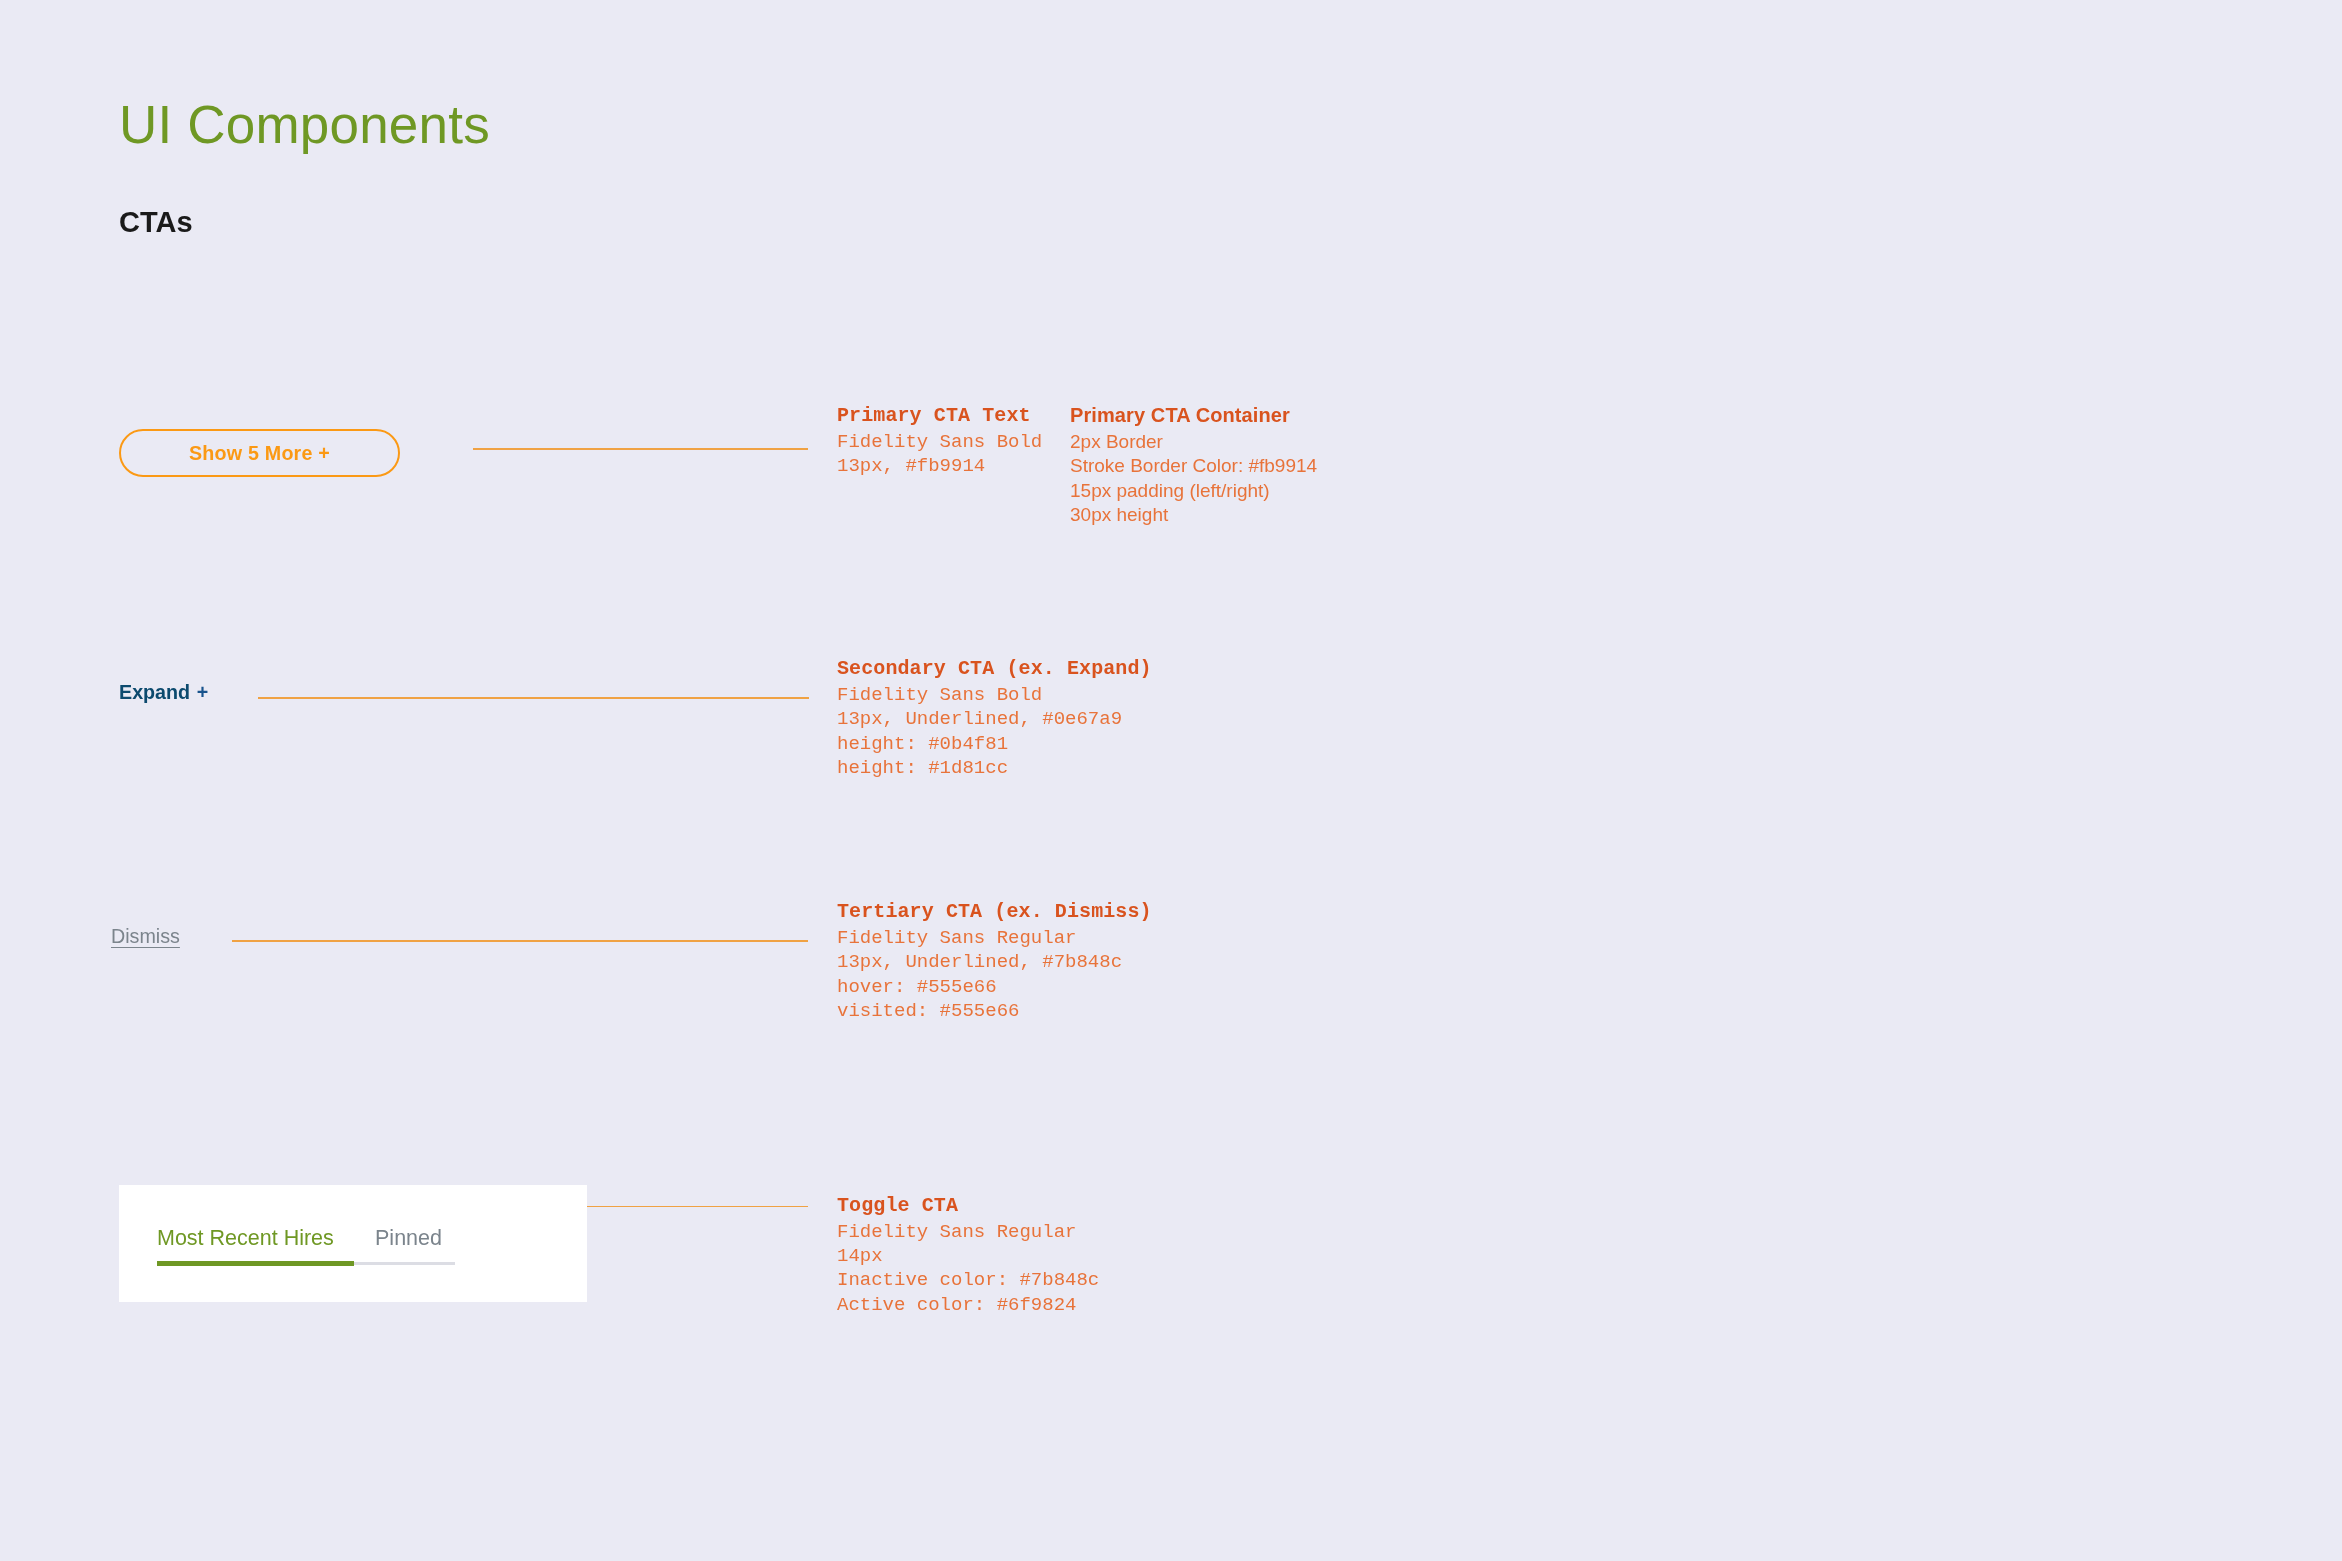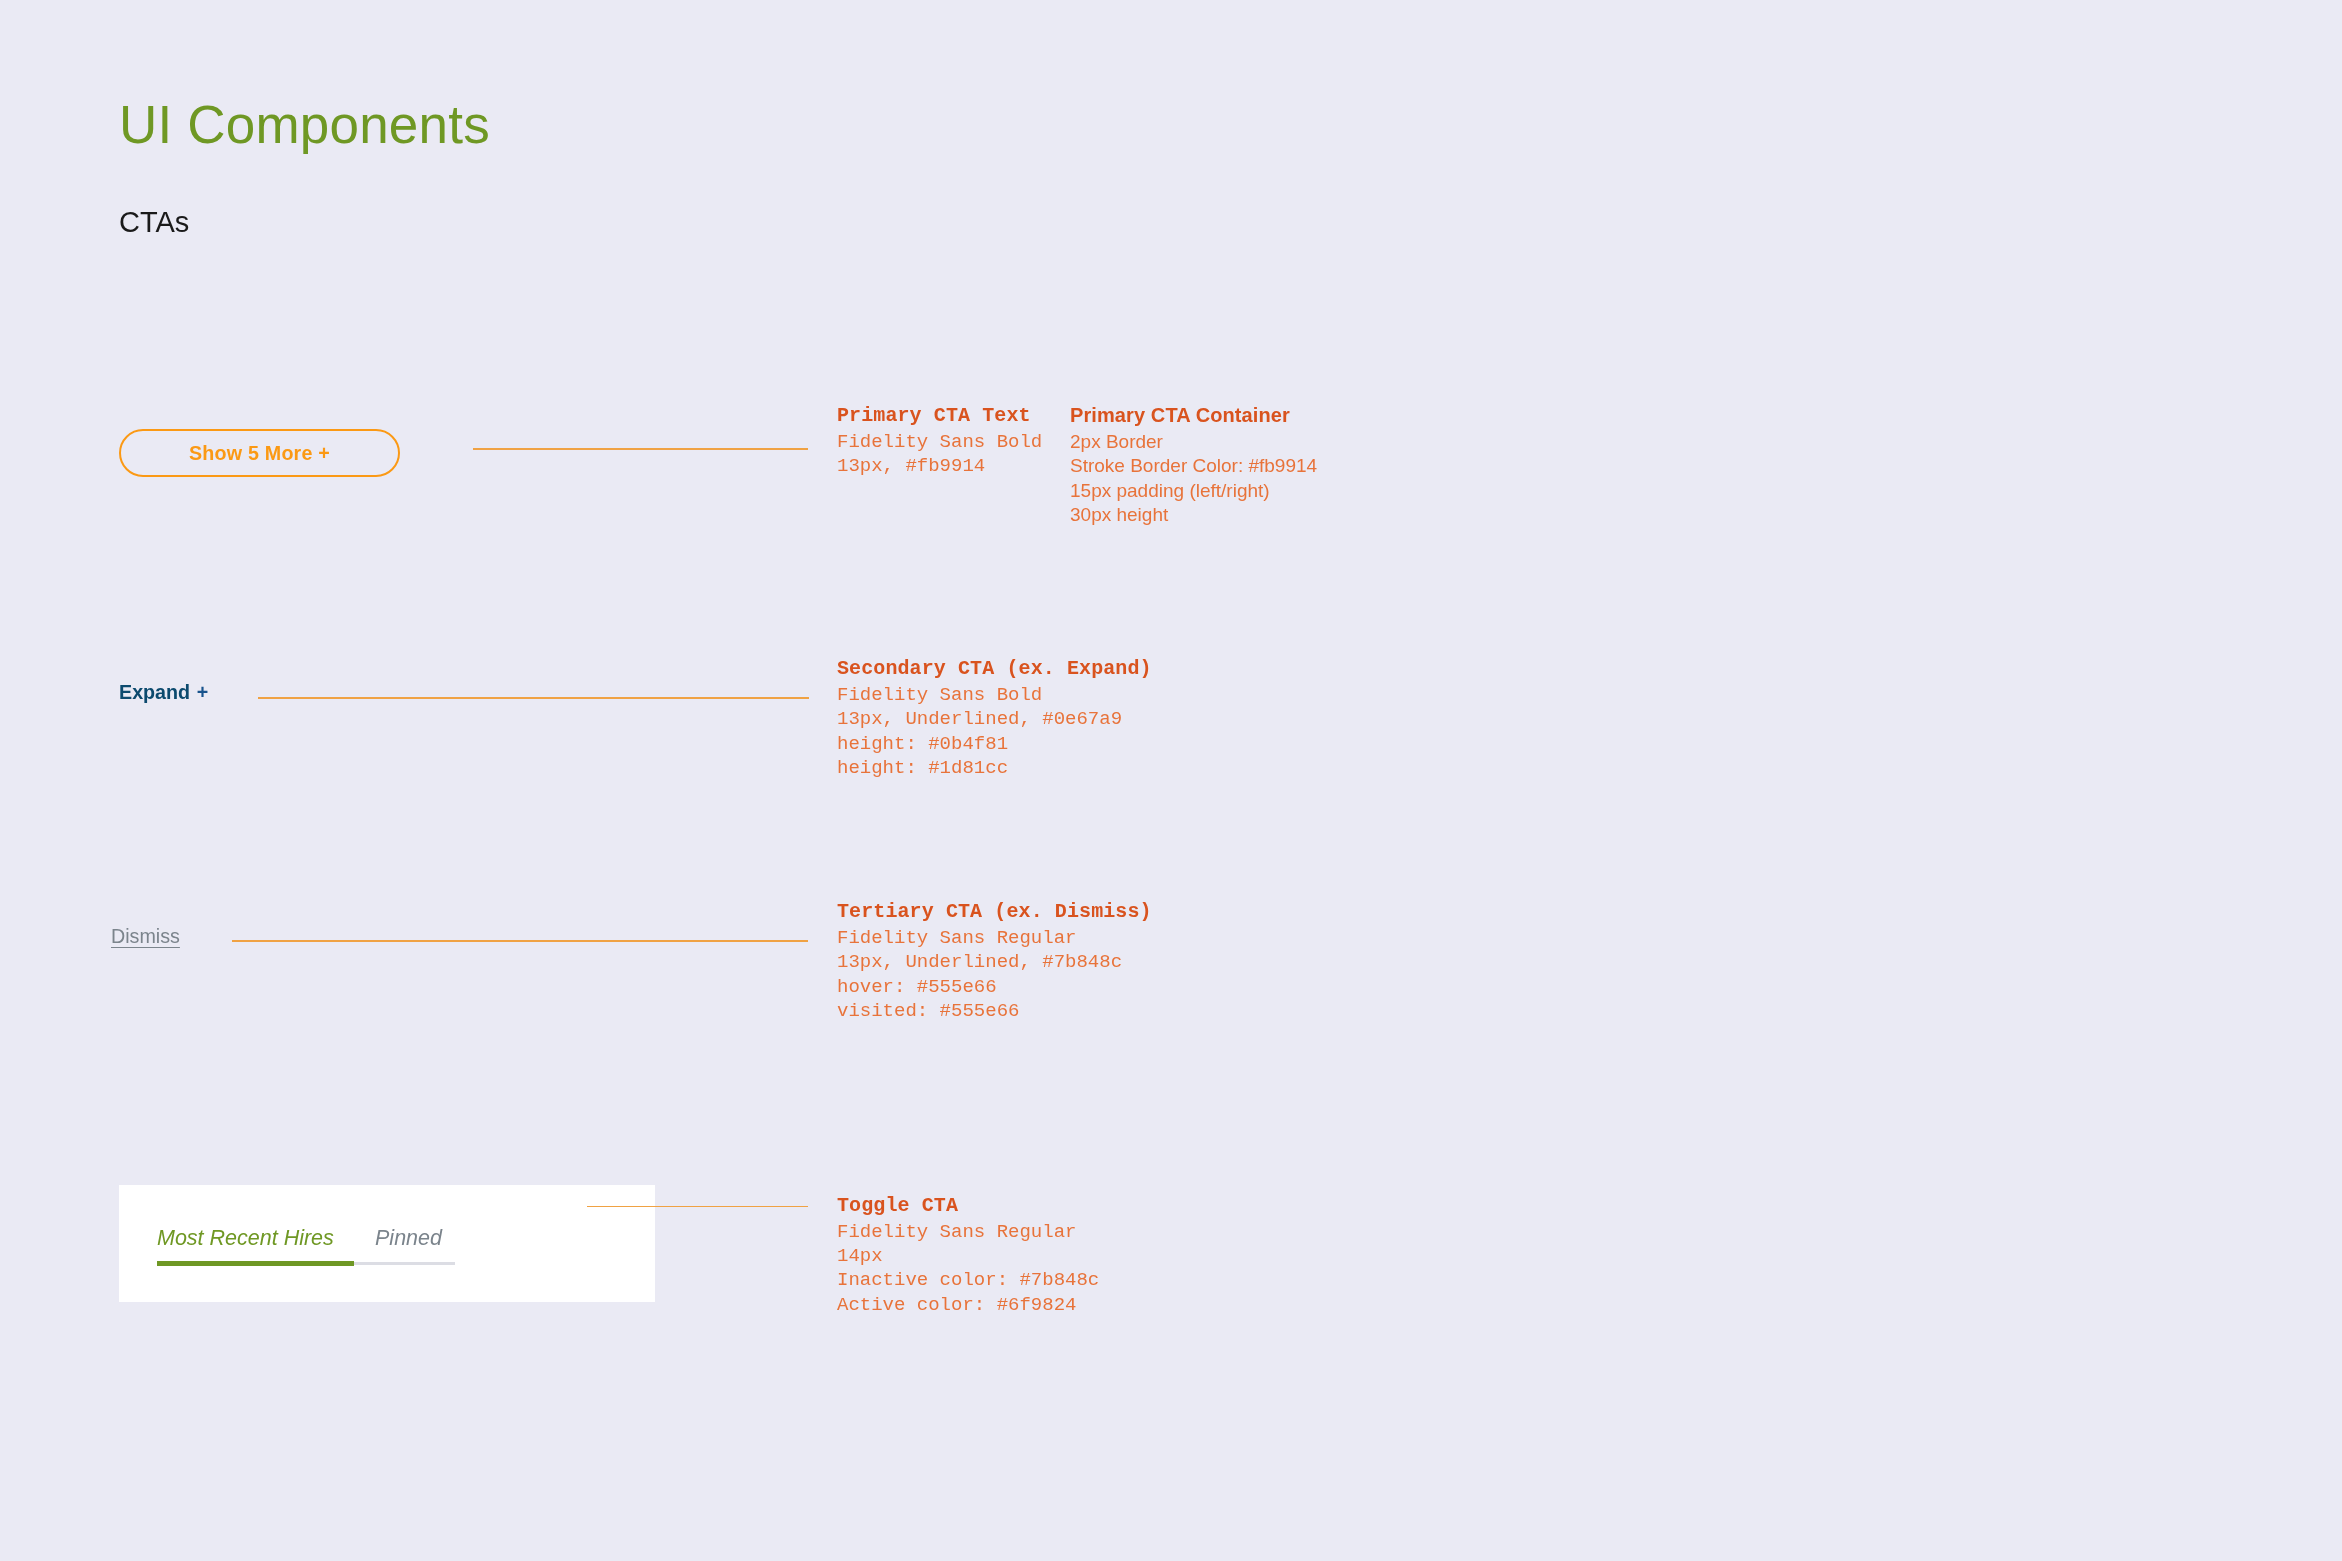--- a/index.html
+++ b/index.html
@@ -25,21 +25,21 @@
     font-weight: 400;
     color: #6f9824;
     letter-spacing: 0.2px;
     line-height: 1;
   }
   .page-subtitle {
     position: absolute;
     left: 119px;
     top: 208px;
     font-size: 29px;
-    font-weight: 400;
+    font-weight: 700;
     color: #1a1a1a;
     line-height: 1;
   }
 
   
   .row {
     position: absolute;
     left: 0;
     width: 2342px;
   }
@@ -114,24 +114,23 @@
     text-decoration: underline;
     text-underline-offset: 3.7px;
     cursor: pointer;
   }
 
   
   .toggle-card {
     position: absolute;
     left: 119px;
     top: 0px;
-    width: 536px;
+    width: 468px;
     height: 117px;
     background: #ffffff;
-    font-style: italic;
   }
   .toggle-tabs {
     position: absolute;
     left: 38px;
     top: 41px;
     display: flex;
     align-items: flex-start;
   }
   .tab {
     font-size: 21.5px;

